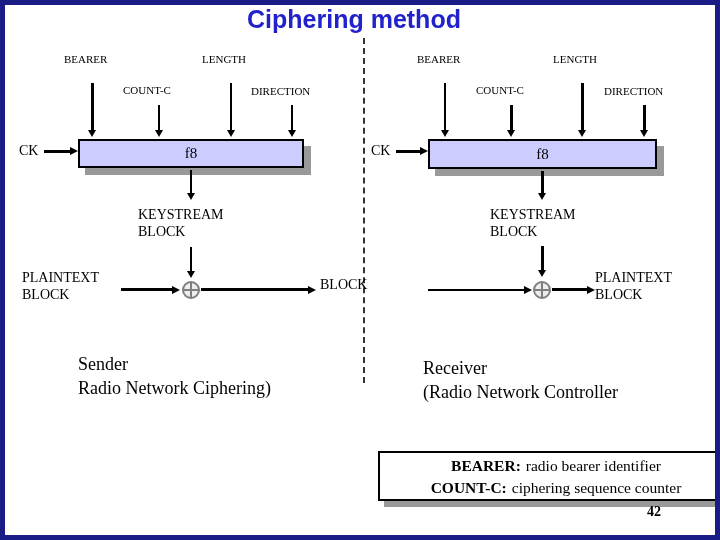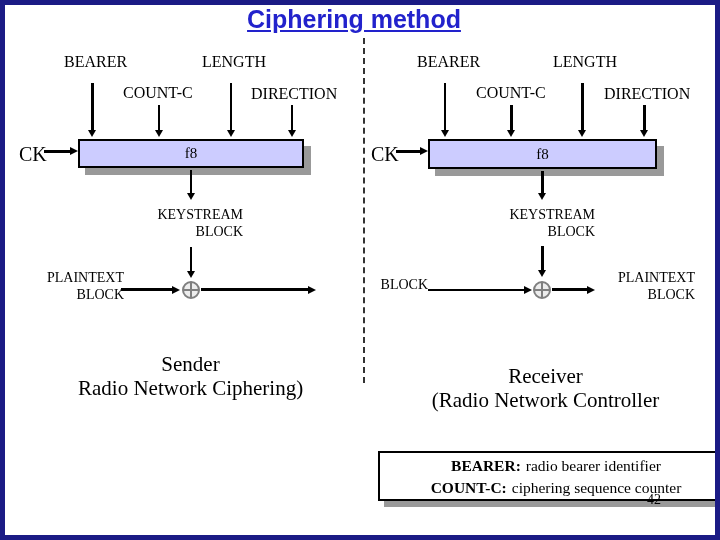--- a/index.html
+++ b/index.html
@@ -1,32 +1,32 @@
 <!DOCTYPE html>
 <html><head>
 <meta charset="utf-8">
 <style>
   html,body{margin:0;padding:0;background:#fff;}
   .slide{position:relative;width:720px;height:540px;background:#ffffff;overflow:hidden;
          font-family:"Liberation Serif",serif;color:#000;}
   .frame{position:absolute;left:0;top:0;right:0;bottom:0;border:5px solid #1b1b85;
          pointer-events:none;z-index:20;}
   .title{position:absolute;left:0;top:5px;width:708px;text-align:center;
-         font-family:"Liberation Sans",sans-serif;font-weight:bold;font-size:25px;color:#2222CC;text-decoration:underline;}
-  .lbl{position:absolute;font-size:16px;white-space:nowrap;}
-  .ck{position:absolute;font-size:20px;white-space:nowrap;}
+         font-family:"Liberation Sans",sans-serif;font-weight:bold;font-size:25px;color:#2222CC;}
+  .lbl{position:absolute;font-size:11px;white-space:nowrap;}
+  .ck{position:absolute;font-size:14px;white-space:nowrap;}
   .vline,.hline{position:absolute;background:#000;}
   .head-d{position:absolute;width:0;height:0;border-left:4px solid transparent;
           border-right:4px solid transparent;border-top:7px solid #000;}
   .head-r{position:absolute;width:0;height:0;border-top:4px solid transparent;
           border-bottom:4px solid transparent;border-left:8px solid #000;}
   .f8box{position:absolute;box-sizing:border-box;border:2px solid #000;background:#CCCCFF;
          box-shadow:7px 7px 0 #999999;text-align:center;font-size:15px;}
-  .tblock{position:absolute;text-align:right;font-size:14px;line-height:16.5px;white-space:nowrap;}
-  .caption{position:absolute;text-align:center;font-size:21px;line-height:24px;white-space:nowrap;}
+  .tblock{position:absolute;text-align:left;font-size:14px;line-height:16.5px;white-space:nowrap;}
+  .caption{position:absolute;text-align:left;font-size:18px;line-height:24px;white-space:nowrap;}
   .dashline{position:absolute;width:0;border-left:2px dashed #333;}
   .xor{position:absolute;width:20px;height:20px;}
   .notebox{position:absolute;box-sizing:border-box;border:2px solid #000;background:#fff;
            box-shadow:6px 6px 0 #999999;text-align:center;font-size:15.5px;line-height:22px;
            padding-top:2px;white-space:nowrap;z-index:2;}
   .notebox b{margin-right:5px;}
   .pagenum{position:absolute;font-size:14px;z-index:3;}
 </style>
 </head>
 <body>
@@ -172,26 +172,26 @@
   <div>
     <div class="hline" style="left:552px;top:288px;width:36px;height:3px;"></div>
     <div class="head-r" style="left:587px;top:286px;"></div>
   </div>
 
   <div class="tblock" style="left:595px;top:270px;width:100px;">
     <div>PLAINTEXT</div>
     <div>BLOCK</div>
   </div>
 
-  <div class="caption" style="left:423px;top:364px;width:245px;">
+  <div class="caption" style="left:423px;top:356px;width:245px;">
     <div>Receiver</div>
     <div>(Radio Network Controller</div>
   </div>
 
   <div class="notebox" style="left:378px;top:451px;width:356px;height:50px;">
     <div><b>BEARER:</b><span>radio bearer identifier</span></div>
     <div><b>COUNT-C:</b><span>ciphering sequence counter</span></div>
   </div>
 
-  <div class="pagenum" style="left:647px;top:492px;">42</div>
+  <div class="pagenum" style="left:647px;top:504px;font-weight:bold;">42</div>
 
   <div class="frame"></div>
 </div>
 
 </body></html>

